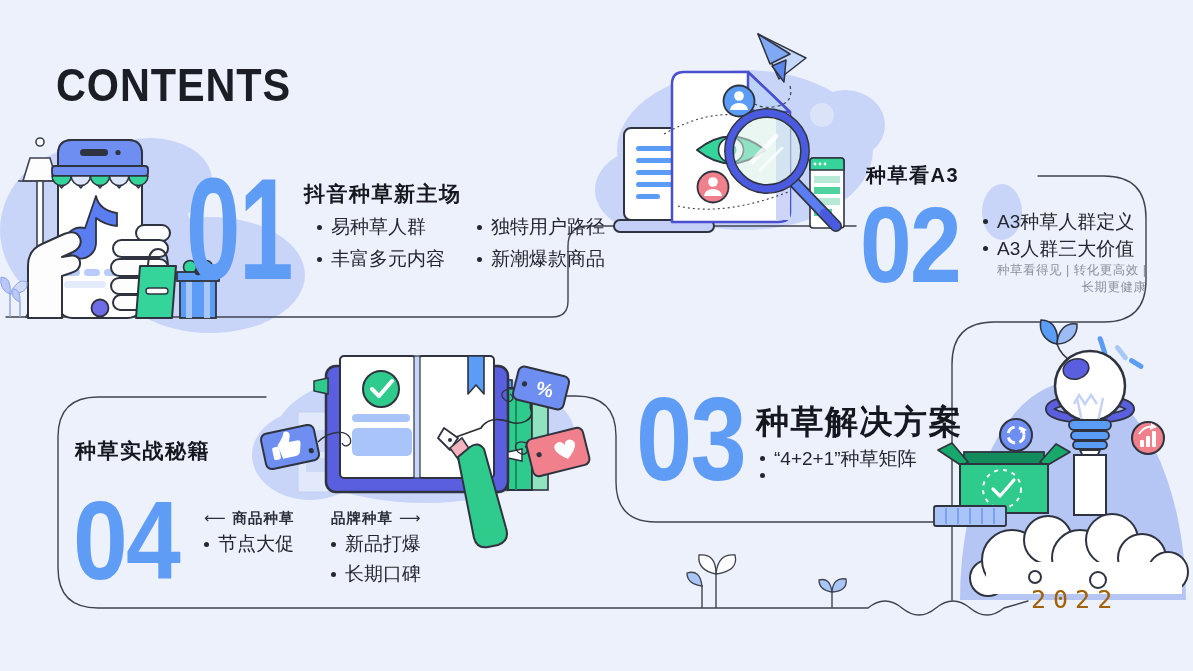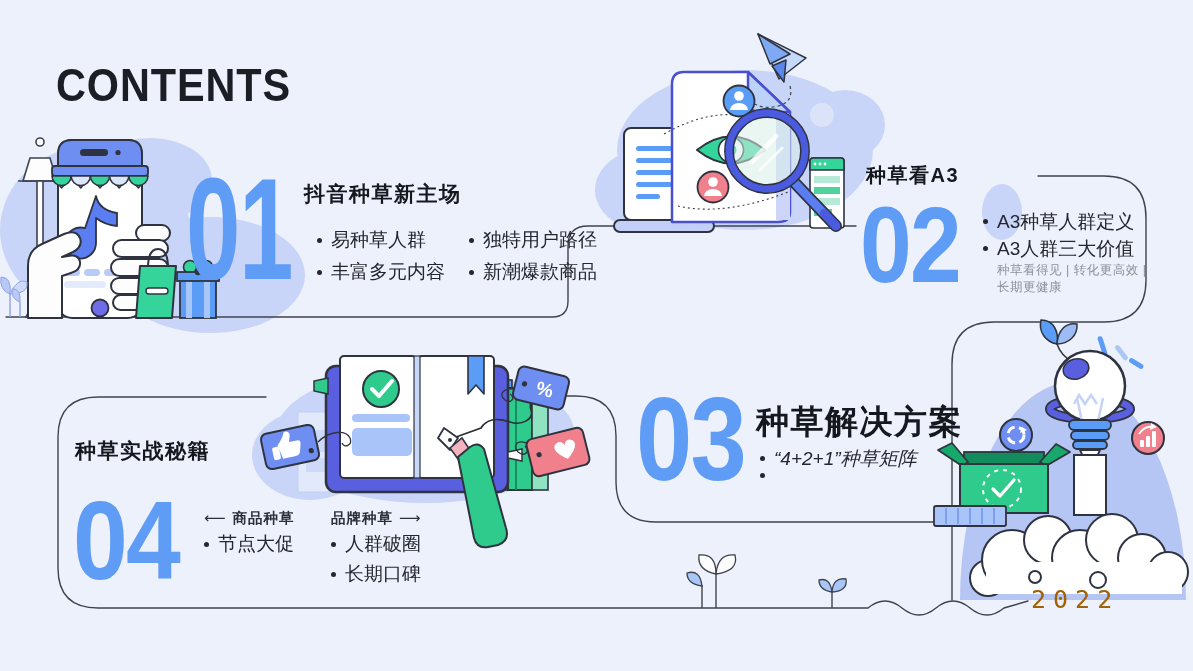--- a/index.html
+++ b/index.html
@@ -21,28 +21,28 @@
   .n4{left:73px;top:485px;font-size:112px;transform:scaleX(.88);}
   .stitle{position:absolute;font-weight:800;color:var(--ink);letter-spacing:1.5px;}
   .t1{left:304px;top:180px;font-size:21px;}
   .t2{left:866px;top:162px;font-size:20px;}
   .t3{left:756px;top:400px;font-size:33px;}
   .t4{left:75px;top:437px;font-size:21px;}
   .bullets{position:absolute;}
   .bi{display:flex;align-items:center;gap:9px;font-size:19px;font-weight:500;
     color:var(--btext);white-space:nowrap;}
   .dot{width:5px;height:5px;border-radius:50%;background:var(--btext);flex:0 0 auto;}
-  .b1{left:317px;top:224px;display:grid;grid-template-columns:auto auto;column-gap:24px;}
+  .b1{left:317px;top:211px;display:grid;grid-template-columns:auto auto;column-gap:32px;}
   .b1 .bi{line-height:32px;}
   .b2{left:983px;top:208px;}
   .b2 .bi{line-height:27px;}
   .b3{left:760px;top:444px;}
-  .b3 .bi{line-height:29px;font-style:italic;}
+  .b3 .bi{line-height:29px;}
   .cap2{position:absolute;left:997px;top:262px;font-size:12.5px;line-height:17px;
-    color:var(--muted);letter-spacing:.5px;}
+    color:var(--muted);letter-spacing:.5px;text-align:right;}
   .group{position:absolute;width:130px;}
   .g1{left:204px;top:507px;}
   .g2{left:331px;top:507px;}
   .ghead{display:flex;align-items:center;gap:6px;font-size:14.5px;font-weight:700;
     color:#2b2f38;line-height:22px;letter-spacing:1px;white-space:nowrap;}
   .garrow{font-weight:400;font-size:15px;color:#2b2f38;}
   .group .bi{line-height:30px;}
   .year{position:absolute;left:1031px;top:585px;font-size:25px;letter-spacing:7px;
     color:#a16207;font-family:"DejaVu Sans Mono","Liberation Mono",monospace;}
   .tagtext{font:bold 19px "Liberation Sans",sans-serif;fill:#fff;}
@@ -397,21 +397,21 @@
         <span>节点大促</span>
       </div>
 </div>
 <div class="group g2">
   <div class="ghead">
     <span>品牌种草</span>
     <span class="garrow">⟶</span>
   </div>
   <div class="bi">
         <span class="dot"></span>
-        <span>人群破圈</span>
+        <span>新品打爆</span>
       </div>
   <div class="bi">
         <span class="dot"></span>
         <span>长期口碑</span>
       </div>
 </div>
 
 <div class="year">2022</div>
 
 </div>

